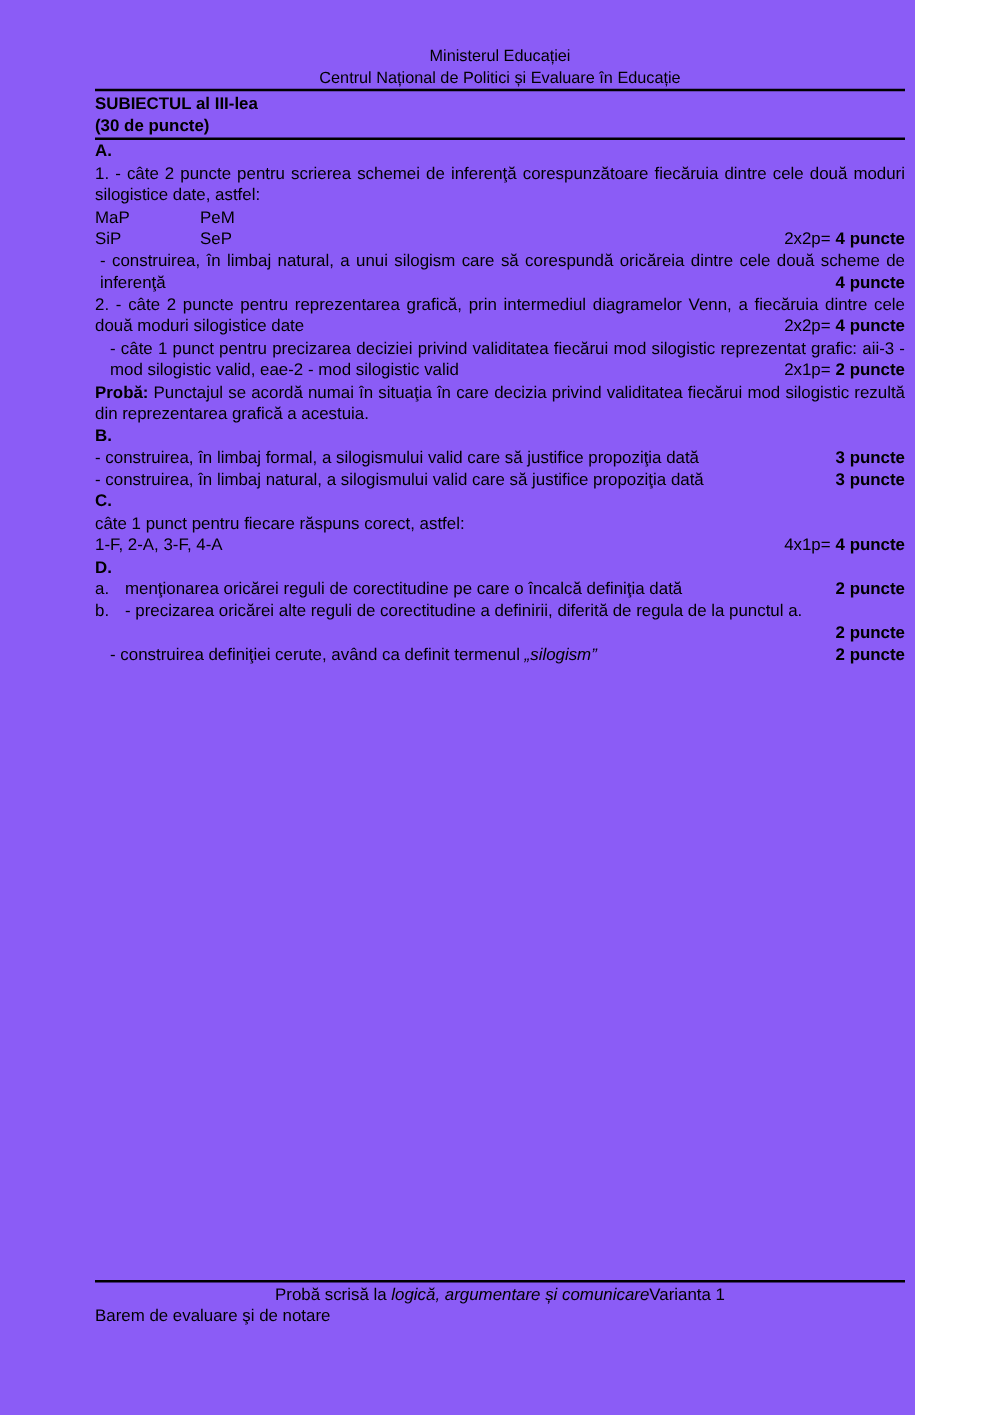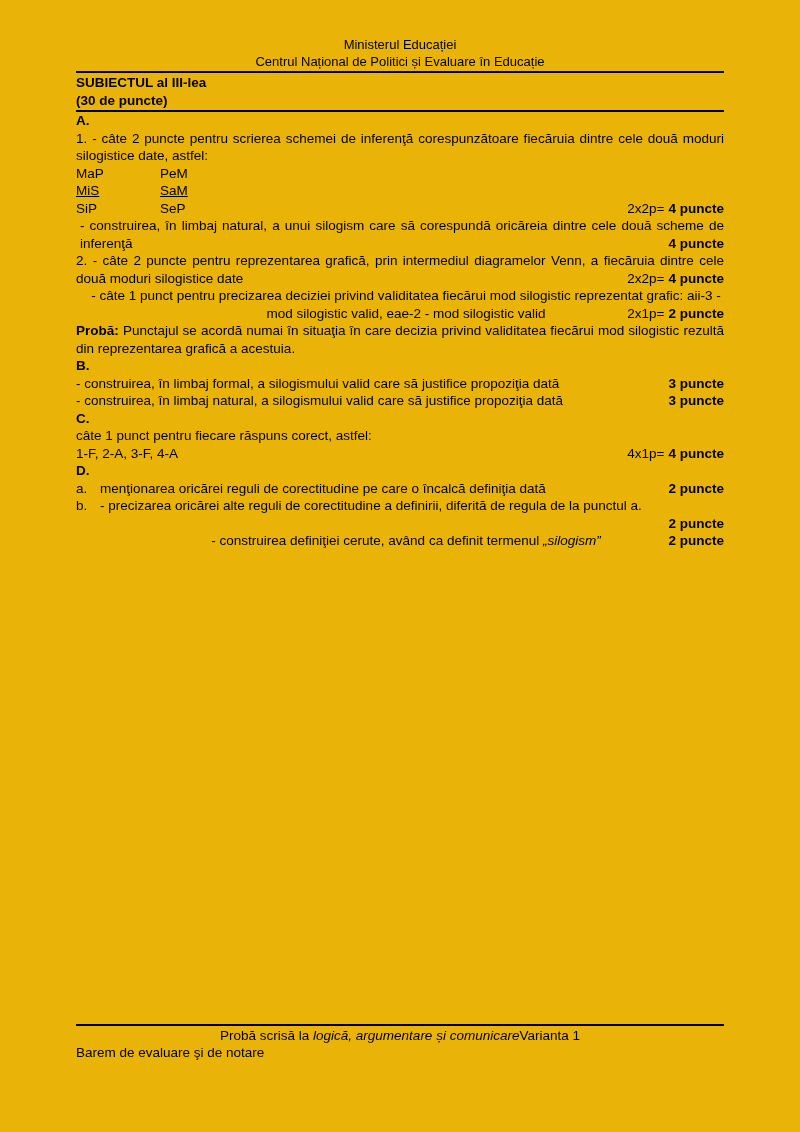--- a/index.html
+++ b/index.html
@@ -4,22 +4,22 @@
 <style>
   * { margin: 0; padding: 0; box-sizing: border-box; }
   html, body { background: #ffffff; }
   body {
     width: 800px; height: 1132px;
     font-family: "Liberation Sans", sans-serif;
     color: #000;
   }
   .page {
     position: relative;
-    width: 800px; height: 1132px;
-    background: #eab308;
+    width: 732px; height: 1132px;
+    background: #8b5cf6;
     overflow: hidden;
   }
   .content {
     position: absolute;
     left: 76px; top: 36px;
     width: 648px;
     font-size: 13.5px;
     line-height: 17.5px;
   }
   .doc-header { text-align: center; font-size: 13px; line-height: 17px; }
@@ -38,21 +38,21 @@
   .rel { position: relative; }
   .pts {
     position: absolute;
     right: 0; bottom: 0;
     white-space: nowrap;
   }
   .pts .b { margin-left: 4px; }
   .schema-row .c1 { display: inline-block; width: 84px; }
   .u { text-decoration: underline; }
   .indent-sm { padding-left: 4px; }
-  .indent-md { padding-left: 12px; text-align: center; }
+  .indent-md { padding-left: 12px; }
   .d-item { position: relative; padding-left: 24px; }
   .d-label { position: absolute; left: 0; top: 0; }
   .right-line { text-align: right; font-weight: bold; }
   .footer {
     position: absolute;
     left: 76px; top: 1024px;
     width: 648px;
     border-top: 2px solid #000;
     font-size: 13.5px;
     line-height: 16.5px;
@@ -77,23 +77,20 @@
       <span>SUBIECTUL al III-lea</span>
       <span>(30 de puncte)</span>
     </div>
 
     <div class="b">A.</div>
     <div class="just">1. - câte 2 puncte pentru scrierea schemei de inferenţă corespunzătoare fiecăruia dintre cele două moduri silogistice date, astfel:</div>
 
     <div>
       <div class="schema-row">
         <span class="c1">MaP</span><span>PeM</span>
-      </div>
-      <div class="schema-row">
-        <span class="c1"><span class="u">MiS</span></span><span class="u">SaM</span>
       </div>
       <div class="schema-row rel">
         <span class="c1">SiP</span><span>SeP</span>
         <span class="pts"><span>2x2p=</span><span class="b">4 puncte</span></span>
       </div>
     </div>
 
     <div class="just rel indent-sm">
       <span>- construirea, în limbaj natural, a unui silogism care să corespundă oricăreia dintre cele două scheme de inferenţă</span>
       <span class="pts"><span class="b">4 puncte</span></span>

